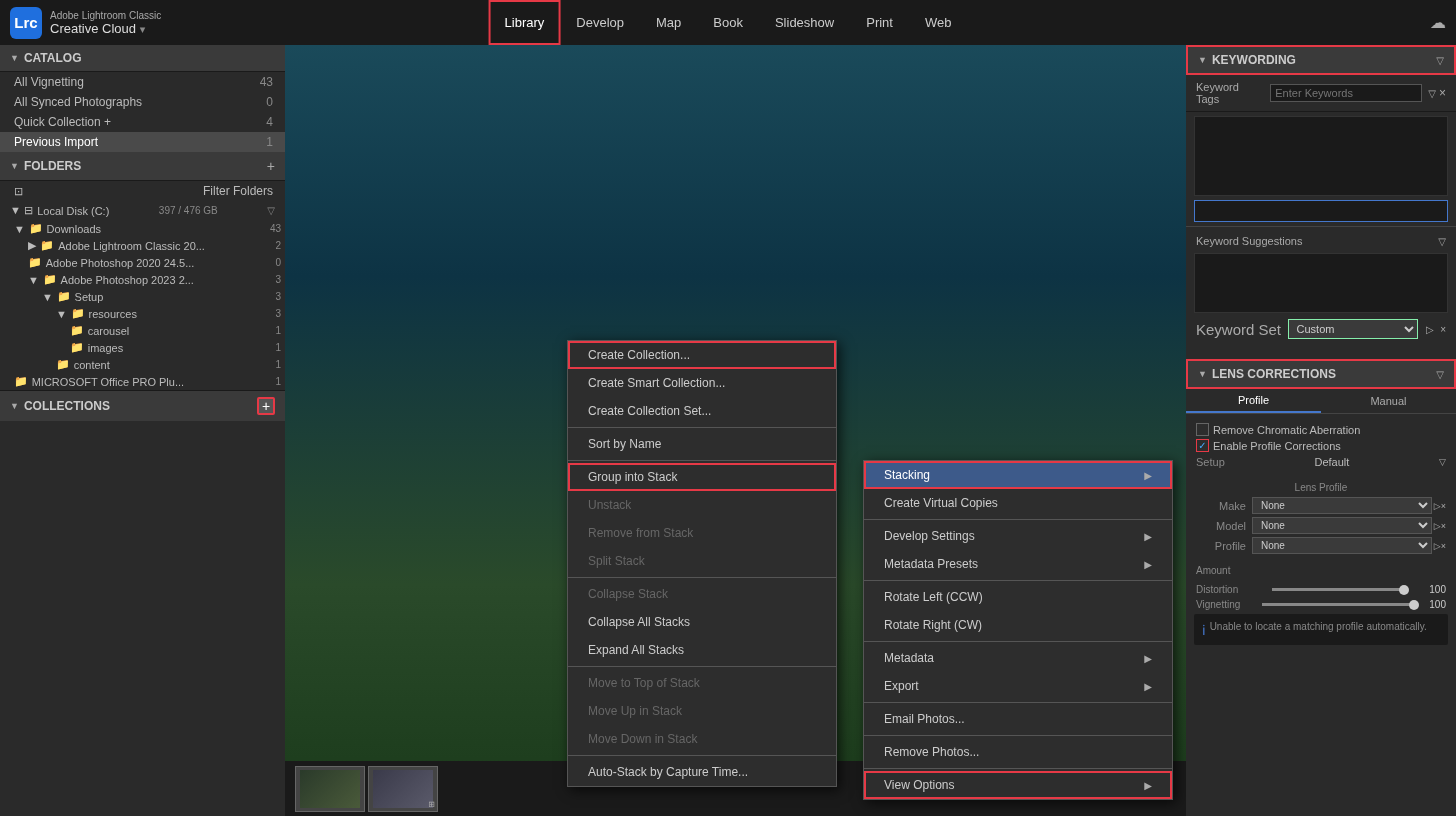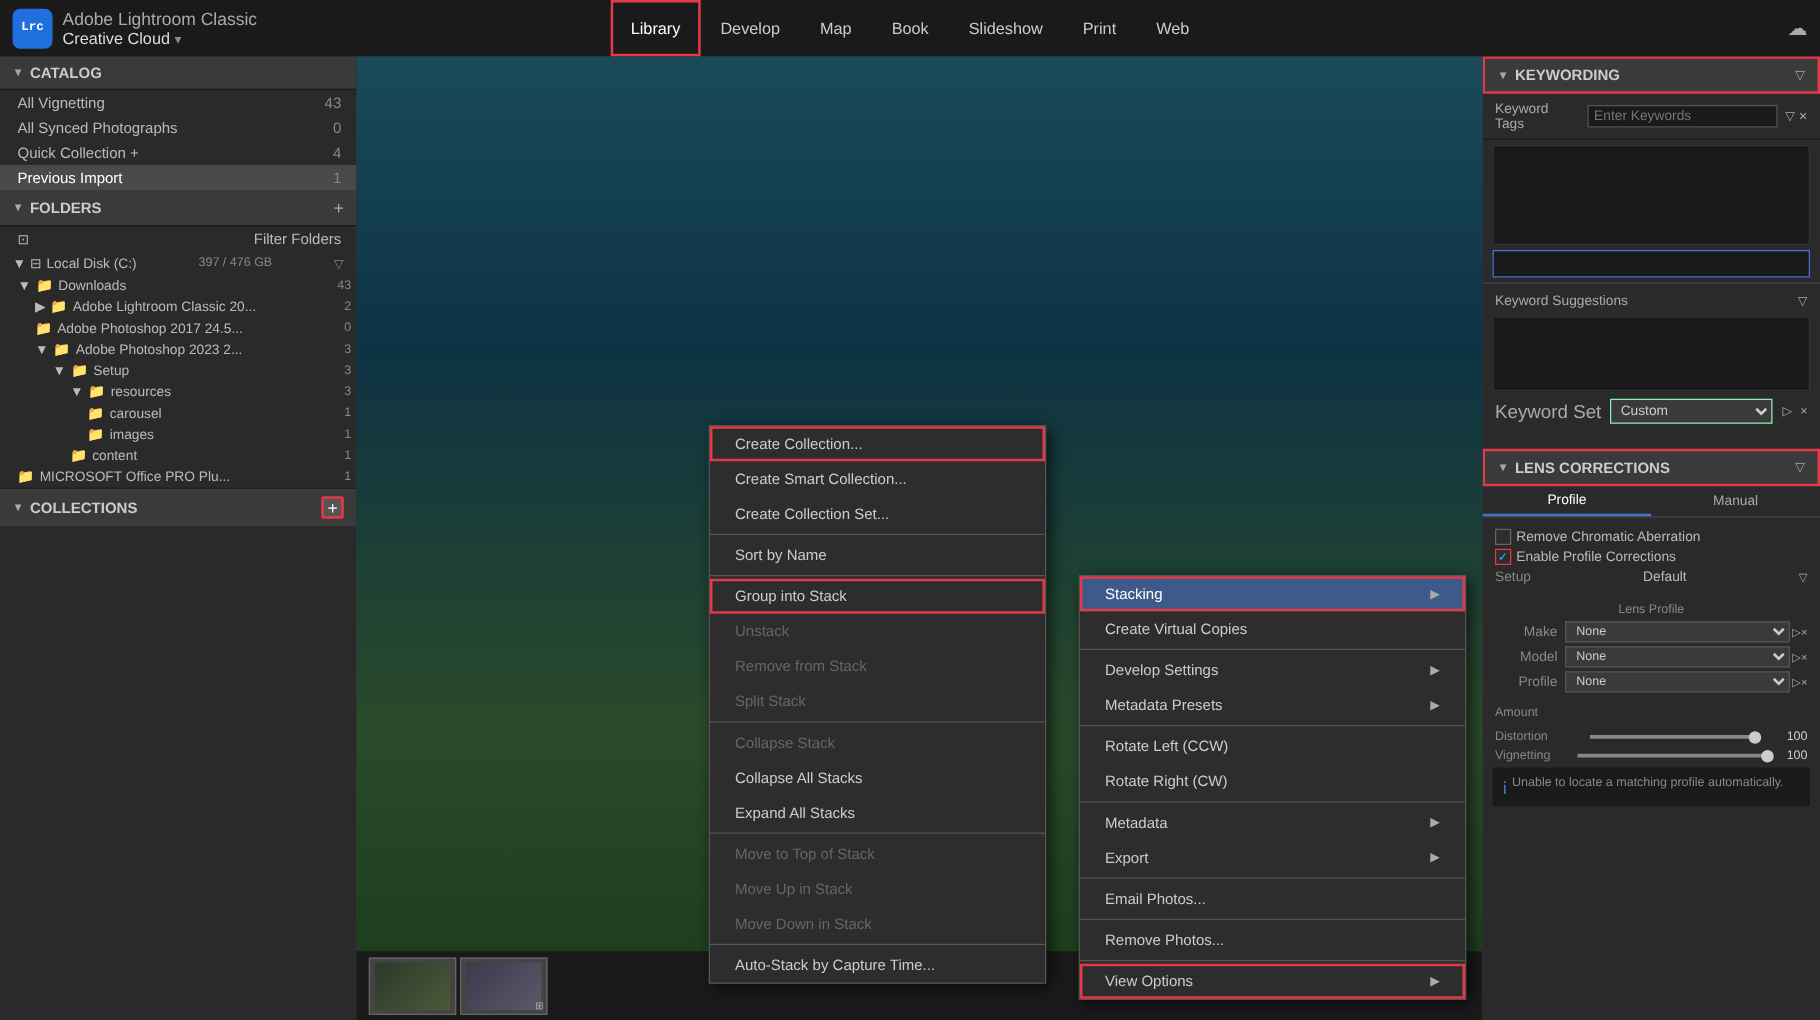--- a/index.html
+++ b/index.html
@@ -28,26 +28,26 @@
     .top-nav-left {
       display: flex;
       align-items: center;
       gap: 8px;
     }
     .lrc-logo {
       width: 32px; height: 32px;
       background: #1f6fde;
       border-radius: 6px;
       display: flex; align-items: center; justify-content: center;
-      color: white; font-size: 10px; font-weight: bold; font-family: Liberation Mono, monospace;
+      color: white; font-size: 15px; font-weight: bold;
     }
     .app-title {
       display: flex; flex-direction: column;
     }
-    .app-title-main { font-size: 14px; color: #aaa; text-align: right; }
+    .app-title-main { font-size: 10px; color: #aaa; text-align: right; }
     .app-title-sub { font-size: 13px; color: #ddd; font-weight: 500; }
     .top-nav-tabs {
       display: flex; align-items: center; gap: 0;
       position: absolute; left: 50%; transform: translateX(-50%);
     }
     .nav-tab {
       padding: 0 16px; height: 45px; display: flex; align-items: center;
       color: #ccc; font-size: 13px; cursor: pointer; border: none;
       background: transparent; position: relative;
     }
@@ -425,21 +425,21 @@
       <span class="folder-count">43</span>
     </div>
     <div class="folder-item folder-indent-2">
       <span class="folder-icon">▶</span>
       <span class="folder-icon">📁</span>
       <span class="folder-label">Adobe Lightroom Classic 20...</span>
       <span class="folder-count">2</span>
     </div>
     <div class="folder-item folder-indent-2">
       <span class="folder-icon">📁</span>
-      <span class="folder-label">Adobe Photoshop 2017 24.5...</span>
+      <span class="folder-label">Adobe Photoshop 2020 24.5...</span>
       <span class="folder-count">0</span>
     </div>
     <div class="folder-item folder-indent-2">
       <span class="folder-icon">▼</span>
       <span class="folder-icon">📁</span>
       <span class="folder-label">Adobe Photoshop 2023 2...</span>
       <span class="folder-count">3</span>
     </div>
     <div class="folder-item folder-indent-3">
       <span class="folder-icon">▼</span>

